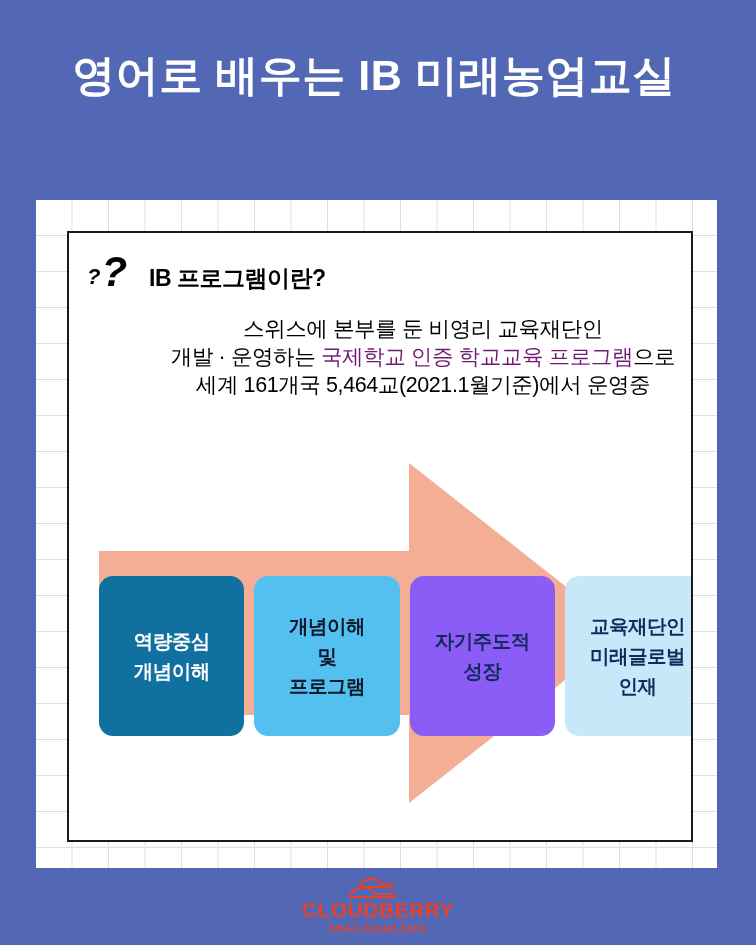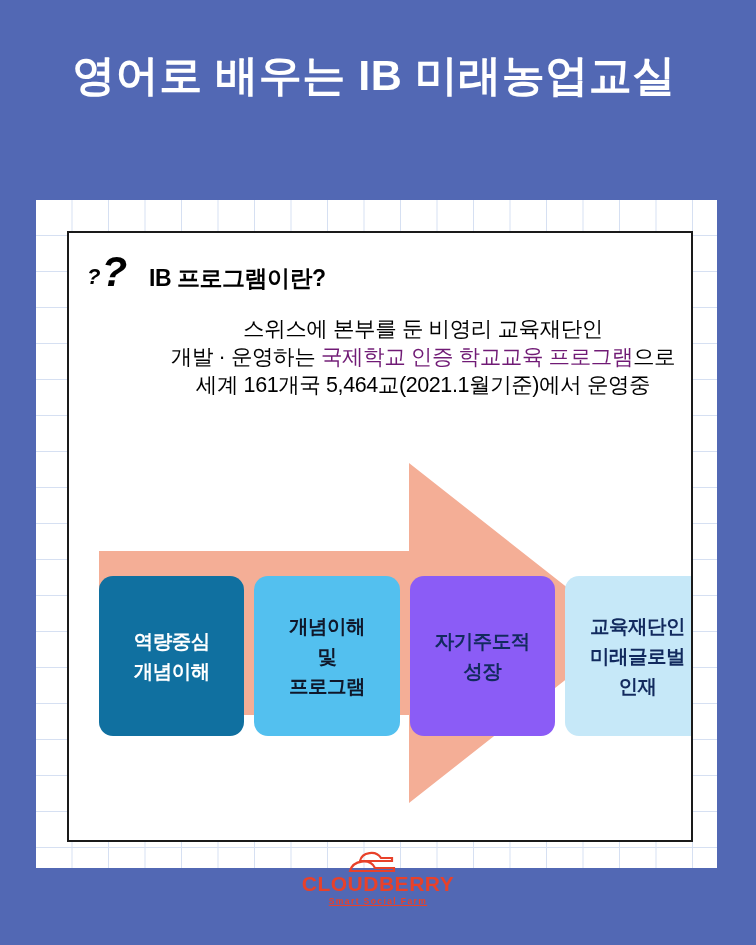--- a/index.html
+++ b/index.html
@@ -141,21 +141,21 @@
     letter-spacing: -0.5px;
     box-sizing: border-box;
     padding: 4px;
   }
   .stage-box .ln { white-space: nowrap; display: block; }
 
   
   .footer-logo {
     position: absolute;
     left: 0;
-    top: 848px;
+    top: 874px;
     width: 756px;
     text-align: center;
   }
   .logo-clouds { display: block; margin: 0 auto 1px; }
   .logo-word {
     font-size: 21px;
     font-weight: bold;
     color: #e8412a;
     letter-spacing: 0.5px;
     line-height: 1;

